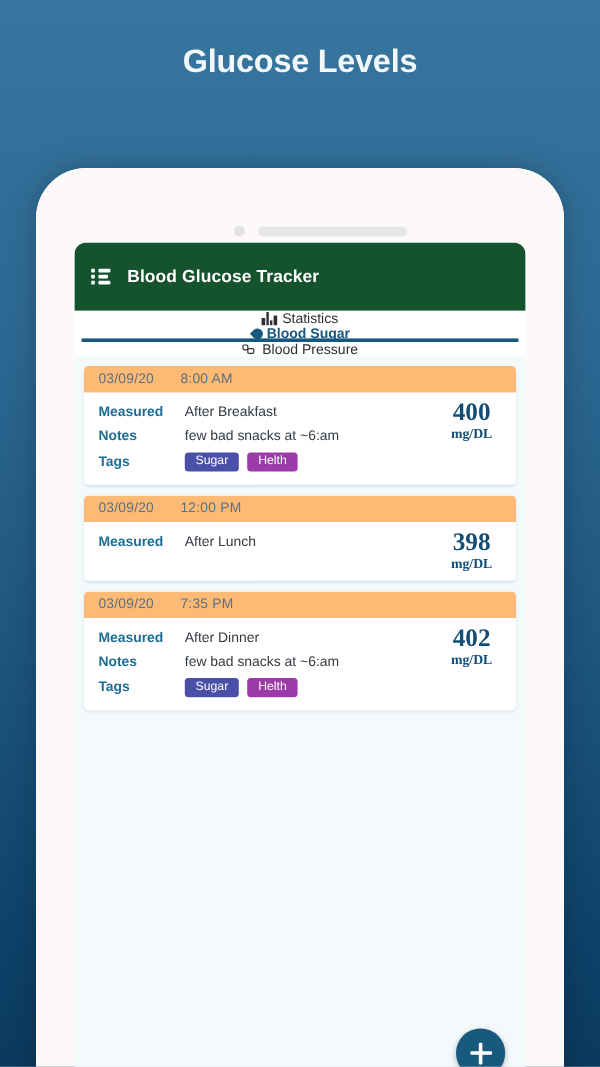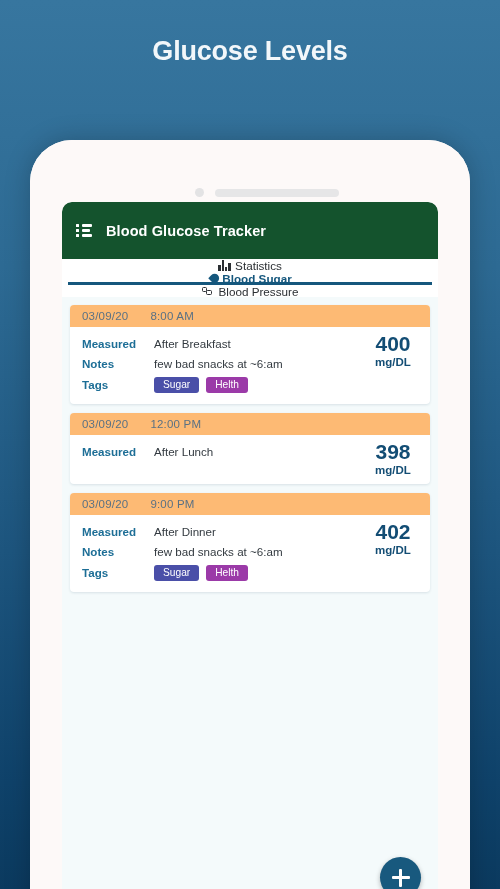--- a/index.html
+++ b/index.html
@@ -176,20 +176,21 @@
     font-size:10.2px;
     padding:2.5px 9px;
     border-radius:3px;
     line-height:1.1;
   }
   .reading {
     flex:0 0 auto;
     text-align:center;
     padding-left:8px;
     min-width:62px;
+    font-family:Liberation Serif, serif;
   }
   .reading .num {
     font-size:21px;
     font-weight:bold;
     color:#134d74;
     line-height:1;
   }
   .reading .unit {
     font-size:11.5px;
     font-weight:bold;
@@ -312,21 +313,21 @@
           <div class="reading">
             <div class="num">398</div>
             <div class="unit">mg/DL</div>
           </div>
         </div>
       </div>
 
       <div class="card">
         <div class="card-head">
           <span>03/09/20</span>
-          <span>9:00 PM</span>
+          <span>7:35 PM</span>
         </div>
         <div class="card-body">
           <div class="rows">
             <div class="row">
               <span class="row-label">Measured</span>
               <span class="row-value">After Dinner</span>
             </div>
             <div class="row">
               <span class="row-label">Notes</span>
               <span class="row-value">few bad snacks at ~6:am</span>

